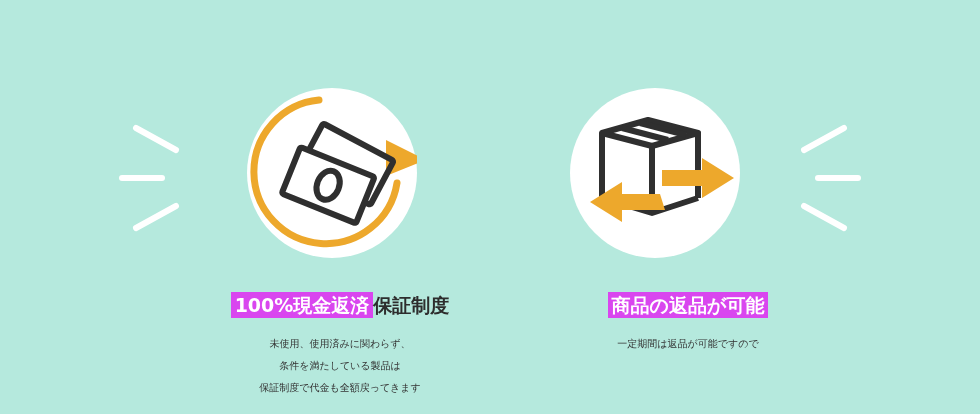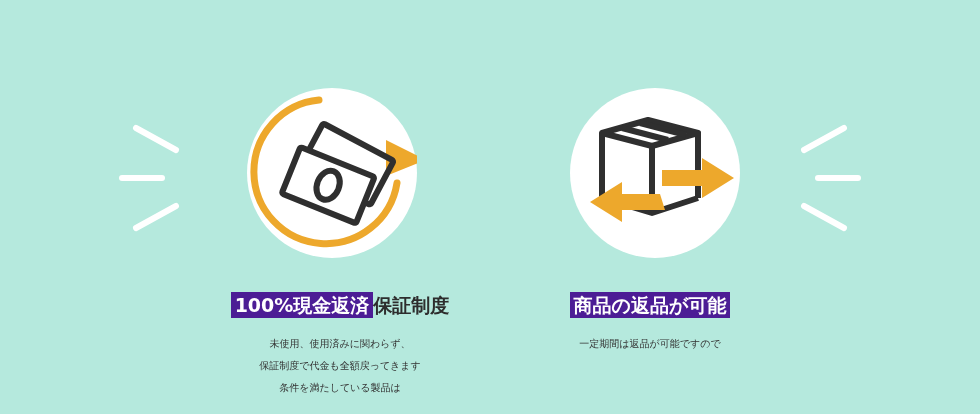--- a/index.html
+++ b/index.html
@@ -17,21 +17,21 @@
   .burst { position:absolute; }
   .burst svg { display:block; }
   .col {
     position:absolute; text-align:center;
   }
   .heading {
     font-size:19px; font-weight:bold; color:#2d2d2d; line-height:28px;
     white-space:nowrap;
   }
   .hl {
-    background:#4c1d95; color:#ffffff; padding:2px 4px;
+    background:#d946ef; color:#ffffff; padding:2px 4px;
   }
   .body-text {
     margin-top:14px; font-size:10px; color:#333333; line-height:22px;
     white-space:nowrap;
   }
 </style>
 </head>
 <body>
 
 <div class="burst" style="left:110px;top:115px;">
@@ -81,25 +81,25 @@
     <polygon points="90,112 52,112 52,100 20,120 52,140 52,128 95,128" fill="#eda82c" transform="translate(0,-6)"></polygon>
   </svg>
 </div>
 
 <div class="col" style="left:170px;top:291px;width:340px;">
   <div class="heading">
     <span class="hl">100%現金返済</span><span>保証制度</span>
   </div>
   <div class="body-text">
     <div>未使用、使用済みに関わらず、</div>
+    <div>条件を満たしている製品は</div>
     <div>保証制度で代金も全額戻ってきます</div>
-    <div>条件を満たしている製品は</div>
   </div>
 </div>
 
-<div class="col" style="left:480px;top:291px;width:340px;">
+<div class="col" style="left:518px;top:291px;width:340px;">
   <div class="heading">
     <span class="hl">商品の返品が可能</span>
   </div>
   <div class="body-text">
     <div>一定期間は返品が可能ですので</div>
   </div>
 </div>
 
 </body></html>

